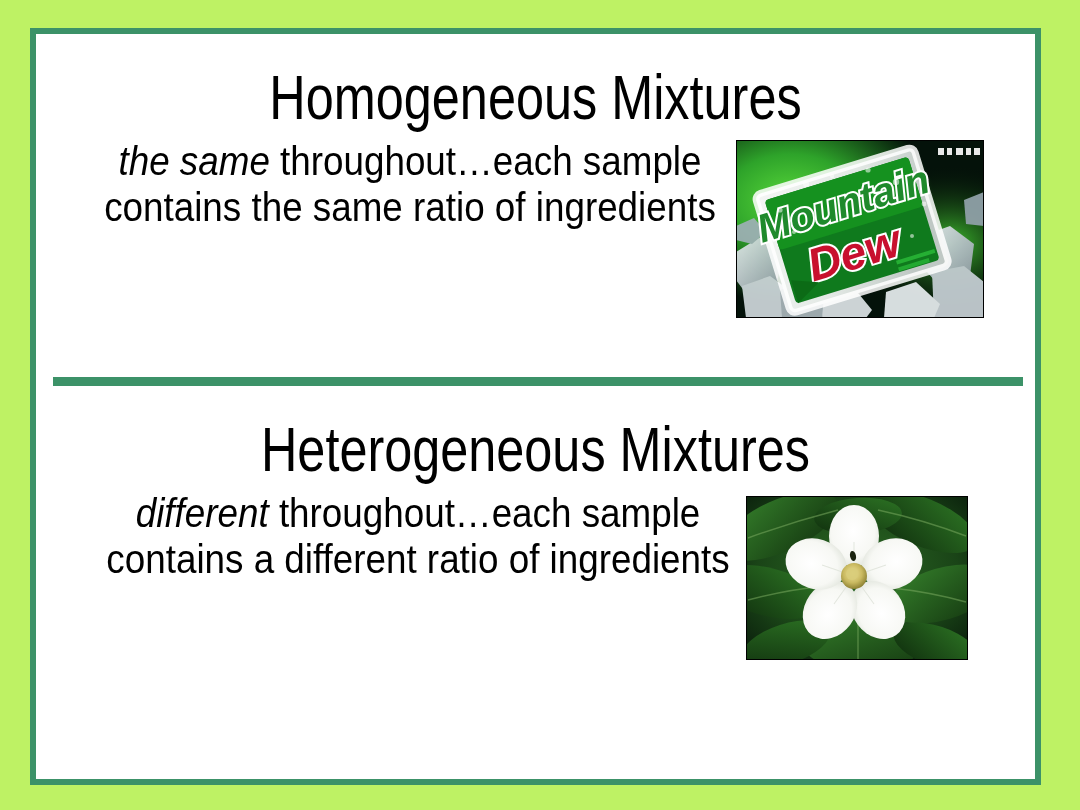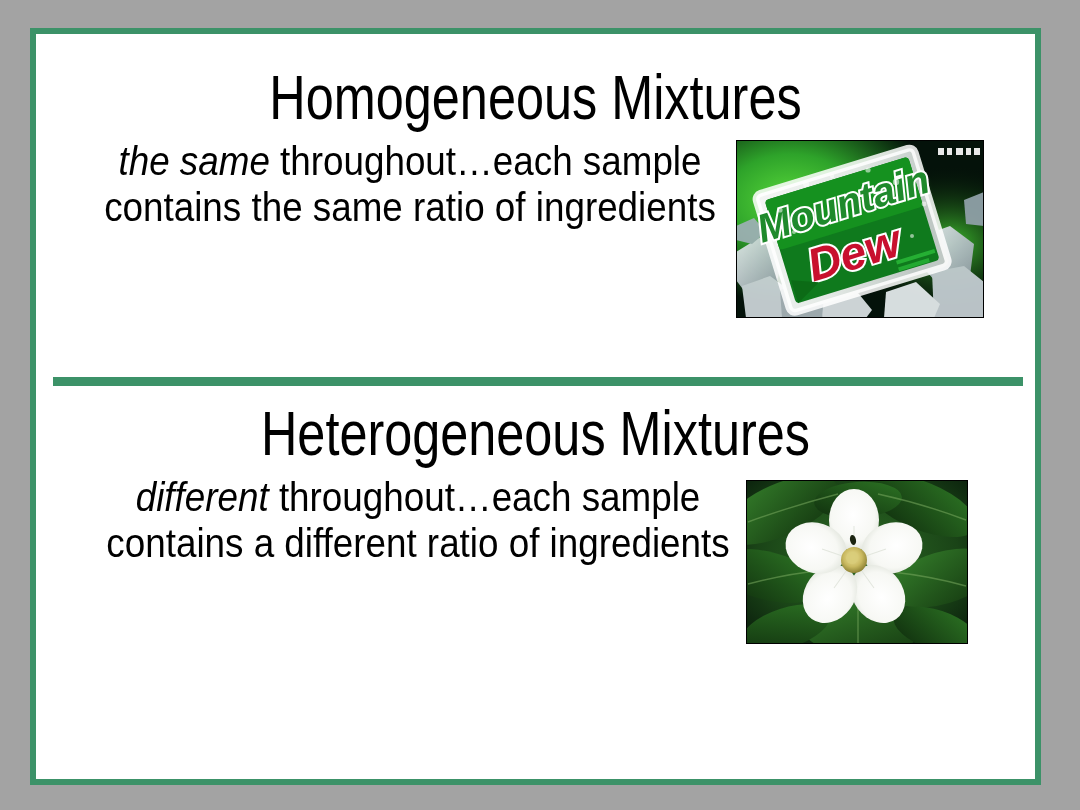--- a/index.html
+++ b/index.html
@@ -13,21 +13,21 @@
     height: 810px;
     overflow: hidden;
     font-family: "Liberation Sans", sans-serif;
     -webkit-font-smoothing: antialiased;
   }
 
   #slide {
     position: relative;
     width: 1080px;
     height: 810px;
-    background: #a3a3a3;
+    background: #bef264;
   }
 
   
   #frame {
     position: absolute;
     left: 30px;
     top: 28px;
     width: 1011px;
     height: 757px;
     border: 6px solid #3c9268;
@@ -45,21 +45,21 @@
     background: #3c9268;
   }
 
   
   .section {
     position: absolute;
     left: 36px;
     width: 999px;
   }
   #section-homogeneous { top: 34px;  height: 340px; }
-  #section-heterogeneous { top: 374px; height: 390px; }
+  #section-heterogeneous { top: 390px; height: 390px; }
 
   .section-title {
     text-align: center;
     color: #000000;
     font-family: "Liberation Sans Narrow", "Liberation Sans", sans-serif;
     font-stretch: condensed;
     font-size: 63px;
     line-height: 1.05;
     font-weight: 400;
     letter-spacing: 0px;

